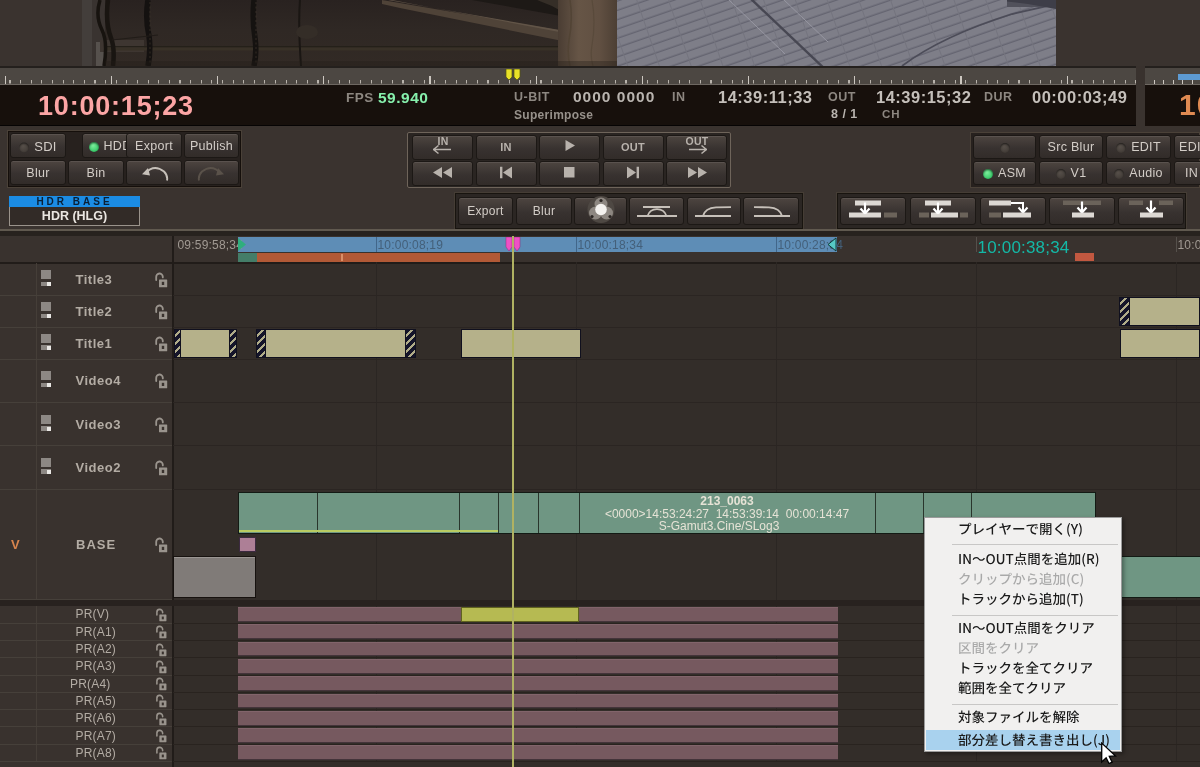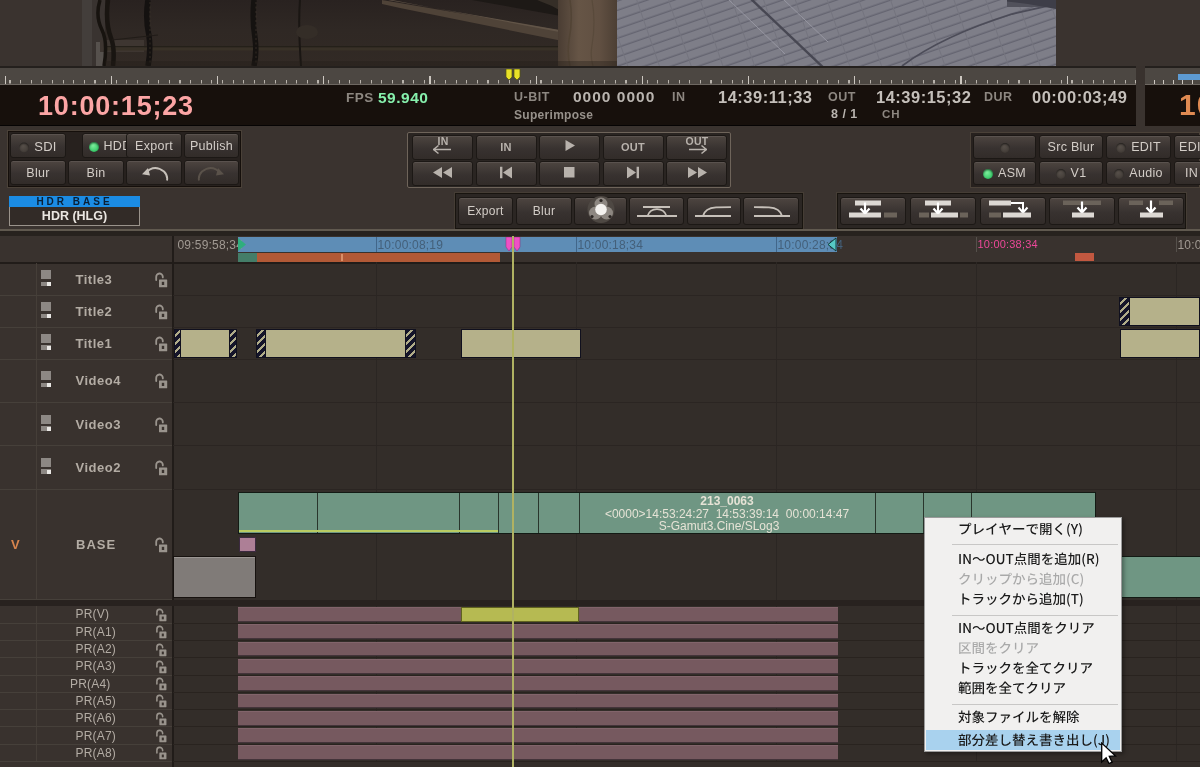--- a/index.html
+++ b/index.html
@@ -302,21 +302,21 @@
 <div class="abs" style="left:171.5px;top:236px;width:2px;height:531px;background:#211c19"></div>
 <div class="abs" style="left:35.5px;top:263px;width:1px;height:498px;background:#453e38"></div>
 <div class="abs" style="left:238px;top:237px;width:599px;height:15px;background:#5e8db6"></div>
 <div class="abs" style="left:375.5px;top:237px;width:1px;height:15px;background:#41668a"></div>
 <div class="abs" style="left:575.5px;top:237px;width:1px;height:15px;background:#41668a"></div>
 <div class="abs" style="left:775.5px;top:237px;width:1px;height:15px;background:#41668a"></div>
 <div class="abs" style="left:177.5px;top:237.5px;font-size:12px;color:#a19a93;letter-spacing:0.2px">09:59:58;34</div>
 <div class="abs" style="left:377.5px;top:237.5px;font-size:12px;color:#44607a;letter-spacing:0.2px">10:00:08;19</div>
 <div class="abs" style="left:577.5px;top:237.5px;font-size:12px;color:#44607a;letter-spacing:0.2px">10:00:18;34</div>
 <div class="abs" style="left:777.5px;top:237.5px;font-size:12px;color:#44607a;letter-spacing:0.2px">10:00:28;34</div>
-<div class="abs" style="left:977.5px;top:237.5px;font-size:11px;color:#ec4899;letter-spacing:0.2px">10:00:38;34</div>
+<div class="abs" style="left:977.5px;top:237.5px;font-size:17px;color:#14b8a6;letter-spacing:0.2px">10:00:38;34</div>
 <div class="abs" style="left:1177.5px;top:237.5px;font-size:12px;color:#a19a93;letter-spacing:0.2px">10:00:48</div>
 <svg class="abs" style="left:237px;top:237px" width="10" height="15" viewBox="0 0 10 15">
     <polygon points="1,1 9,7.5 1,14" fill="#2fae7d"></polygon>
   </svg>
 <svg class="abs" style="left:827px;top:237px" width="10" height="15" viewBox="0 0 10 15">
     <polygon points="9,1 1,7.5 9,14" fill="#56c8c4" stroke="#0e3a38" stroke-width="1"></polygon>
   </svg>
 <svg class="abs" style="left:504.5px;top:236.5px" width="16" height="15" viewBox="0 0 16 15">
 <path d="M1,0 h6 v10 l-3,4 -3,-4 z" fill="#ee51c5" stroke="#9a2578" stroke-width=".5"></path>
 <path d="M9,0 h6 v10 l-3,4 -3,-4 z" fill="#ee51c5" stroke="#9a2578" stroke-width=".5"></path>

